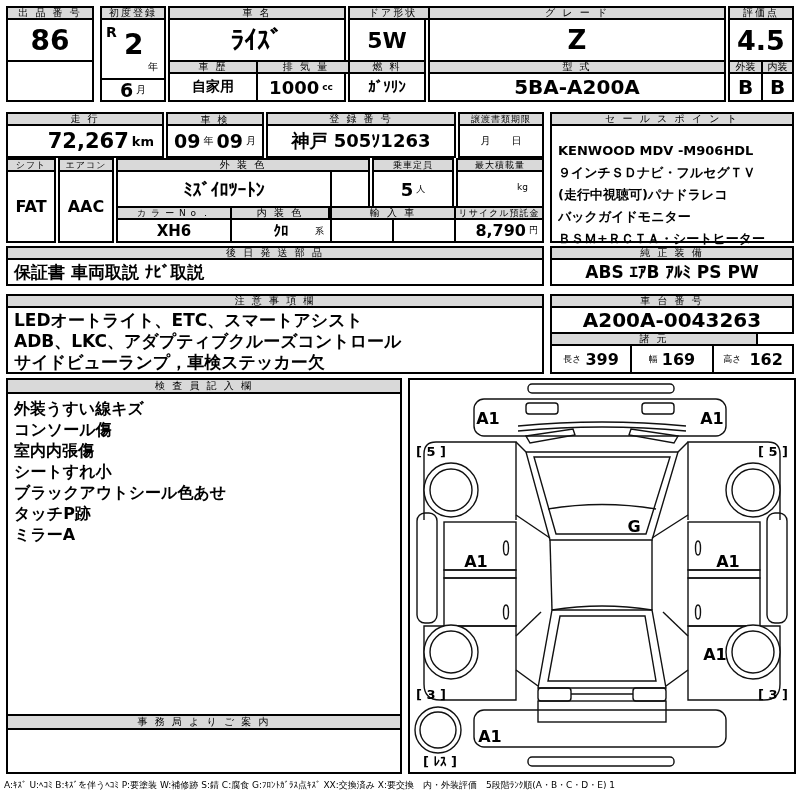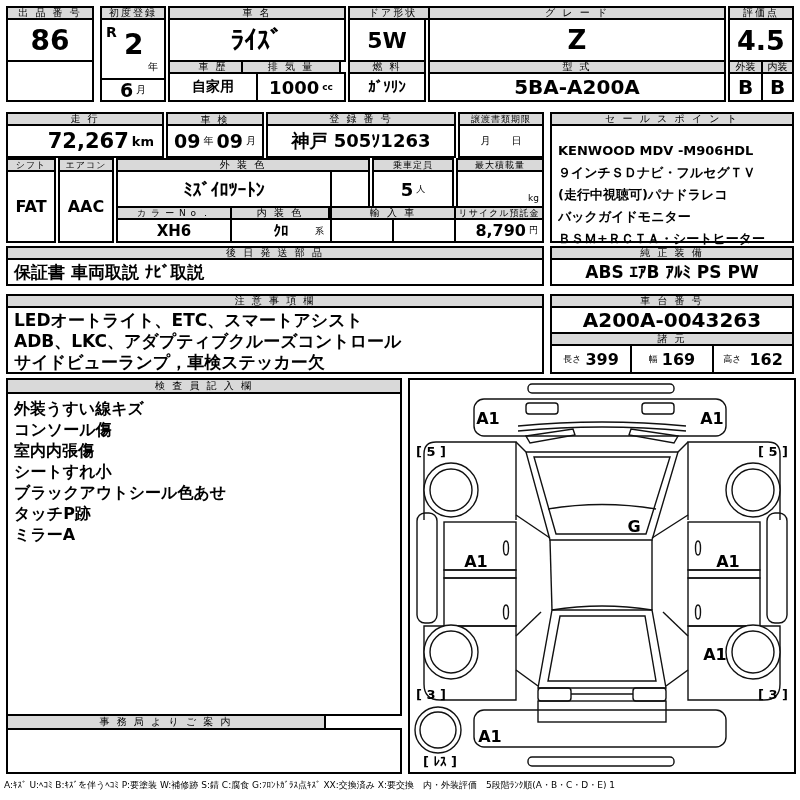--- a/index.html
+++ b/index.html
@@ -34,21 +34,21 @@
   </div>
   <div class="box val" style="left:100px;top:78px;width:66px;height:24px;font-size:19px">
     <span>6</span>
       <span class="unit" style="font-weight:normal;font-size:10px">月</span>
   </div>
 
   <div class="box hd" style="left:168px;top:6px;width:178px;height:14px">車 名</div>
   <div class="box val" style="left:168px;top:18px;width:178px;height:44px;font-size:26px">ﾗｲｽﾞ</div>
   <div class="box hd" style="left:168px;top:60px;width:90px;height:14px">車 歴</div>
   <div class="box val" style="left:168px;top:72px;width:90px;height:30px;font-size:14px">自家用</div>
-  <div class="box hd" style="left:241px;top:60px;width:100px;height:14px">排 気 量</div>
+  <div class="box hd" style="left:256px;top:60px;width:100px;height:14px">排 気 量</div>
   <div class="box val" style="left:256px;top:72px;width:90px;height:30px;font-size:18px">
     <span></span>
       <span>1000</span>
       <span class="unit">cc</span>
   </div>
 
   <div class="box hd" style="left:348px;top:6px;width:90px;height:14px">ドア形状</div>
   <div class="box val" style="left:348px;top:18px;width:78px;height:44px;font-size:22px">5W</div>
   <div class="box hd" style="left:348px;top:60px;width:78px;height:14px">燃 料</div>
   <div class="box val" style="left:348px;top:72px;width:78px;height:30px;font-size:15px">ｶﾞｿﾘﾝ</div>
@@ -102,21 +102,21 @@
   <div class="box hd" style="left:116px;top:158px;width:254px;height:14px">外 装 色</div>
   <div class="box val" style="left:116px;top:170px;width:216px;height:38px;font-size:18px">ﾐｽﾞｲﾛﾂｰﾄﾝ</div>
   <div class="box" style="left:330px;top:170px;width:40px;height:38px"></div>
 
   <div class="box hd sm" style="left:372px;top:158px;width:82px;height:14px">乗車定員</div>
   <div class="box val" style="left:372px;top:170px;width:82px;height:38px;font-size:18px">
     <span>5</span>
       <span class="unit" style="font-weight:normal">人</span>
   </div>
   <div class="box hd sm" style="left:456px;top:158px;width:88px;height:14px">最大積載量</div>
-  <div class="box val" style="left:456px;top:170px;width:88px;height:38px;font-size:9px;font-weight:normal;justify-content:flex-end;align-items:flex-end;padding:3px">kg</div>
+  <div class="box val" style="left:456px;top:170px;width:88px;height:38px;font-size:9px;font-weight:normal;justify-content:flex-end;align-items:flex-end;padding:14px">kg</div>
 
   <div class="box hd sm" style="left:116px;top:206px;width:116px;height:14px">カ ラ ー N o ．</div>
   <div class="box val" style="left:116px;top:218px;width:116px;height:25px;font-size:15px">XH6</div>
   <div class="box hd" style="left:230px;top:206px;width:100px;height:14px">内 装 色</div>
   <div class="box val" style="left:230px;top:218px;width:102px;height:25px;font-size:15px">
     <span>ｸﾛ</span>
     <span style="position:absolute;right:6px;bottom:3px;font-size:9px;font-weight:normal">系</span>
   </div>
   <div class="box hd" style="left:330px;top:206px;width:126px;height:14px">輸 入 車</div>
   <div class="box" style="left:330px;top:218px;width:64px;height:25px"></div>
@@ -133,21 +133,21 @@
   <div class="box val" style="left:550px;top:258px;width:244px;height:28px;font-size:17px">ABS ｴｱB ｱﾙﾐ PS PW</div>
 
   <div class="box hd" style="left:6px;top:294px;width:538px;height:14px">注 意 事 項 欄</div>
   <div class="box lines" style="left:6px;top:306px;width:538px;height:68px;font-size:17px;line-height:21px">
     <div>LEDオートライト、ETC、スマートアシスト</div>
     <div>ADB、LKC、アダプティブクルーズコントロール</div>
     <div>サイドビューランプ，車検ステッカー欠</div>
   </div>
   <div class="box hd" style="left:550px;top:294px;width:244px;height:14px">車 台 番 号</div>
   <div class="box val" style="left:550px;top:306px;width:244px;height:28px;font-size:20px">A200A-0043263</div>
-  <div class="box hd" style="left:550px;top:332px;width:244px;height:14px">諸 元</div>
+  <div class="box hd" style="left:550px;top:332px;width:208px;height:14px">諸 元</div>
   <div class="box val" style="left:550px;top:344px;width:82px;height:30px;font-size:16px">
     <span style="font-size:9px;font-weight:normal;margin-right:4px">長さ</span>
       <span>399</span>
   </div>
   <div class="box val" style="left:630px;top:344px;width:84px;height:30px;font-size:16px">
     <span style="font-size:9px;font-weight:normal;margin-right:4px">幅</span>
       <span>169</span>
   </div>
   <div class="box val" style="left:712px;top:344px;width:82px;height:30px;font-size:16px">
     <span style="font-size:9px;font-weight:normal;margin-right:8px">高さ</span>
@@ -157,21 +157,21 @@
   <div class="box lines" style="left:6px;top:392px;width:396px;height:324px;font-size:16px;line-height:21px;padding-top:4px">
     <div>外装うすい線キズ</div>
     <div>コンソール傷</div>
     <div>室内内張傷</div>
     <div>シートすれ小</div>
     <div>ブラックアウトシール色あせ</div>
     <div>タッチP跡</div>
     <div>ミラーA</div>
   </div>
   <div class="box hd" style="left:6px;top:378px;width:396px;height:16px">検 査 員 記 入 欄</div>
-  <div class="box hd" style="left:6px;top:714px;width:320px;height:16px">事 務 局 よ り ご 案 内</div>
+  <div class="box hd" style="left:6px;top:714px;width:396px;height:16px">事 務 局 よ り ご 案 内</div>
   <div class="box" style="left:6px;top:728px;width:396px;height:46px"></div>
 
   <div class="box" style="left:408px;top:378px;width:388px;height:396px">
     <svg width="384" height="392" viewBox="0 0 384 392" style="position:absolute;left:0;top:0" fill="none" stroke="#111" stroke-width="1.4">
 
       <rect x="118" y="4" width="146" height="9" rx="4"></rect>
 
       <rect x="64" y="19" width="252" height="37" rx="10"></rect>
       <rect x="116" y="23" width="32" height="11" rx="3"></rect>
       <rect x="232" y="23" width="32" height="11" rx="3"></rect>

